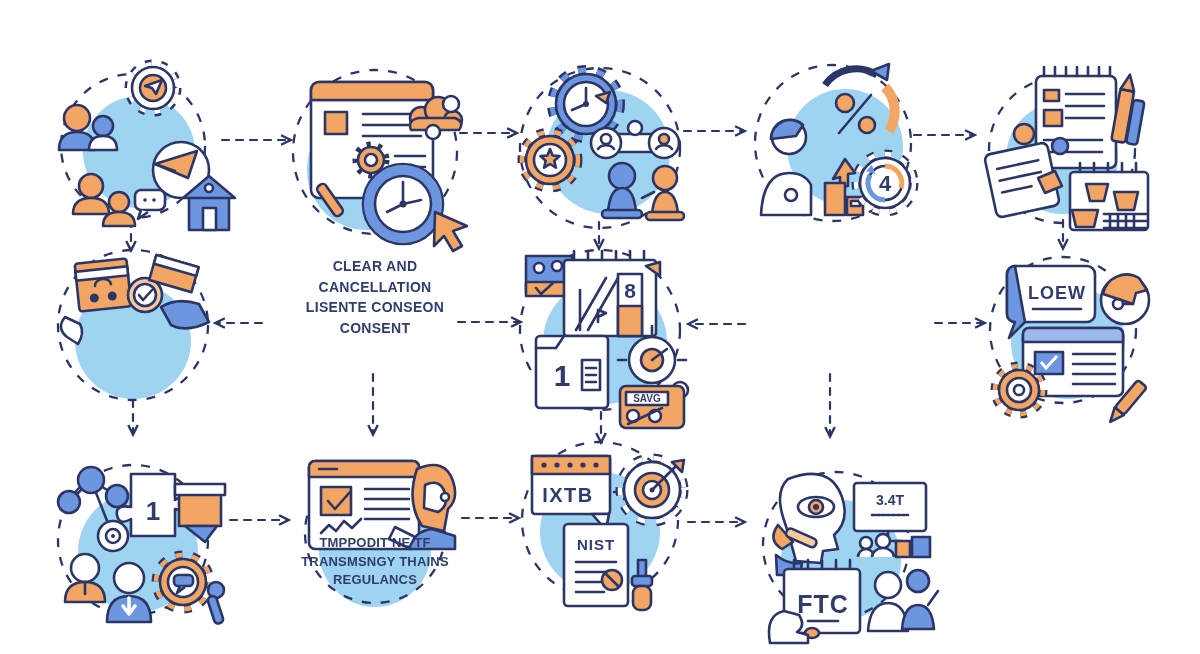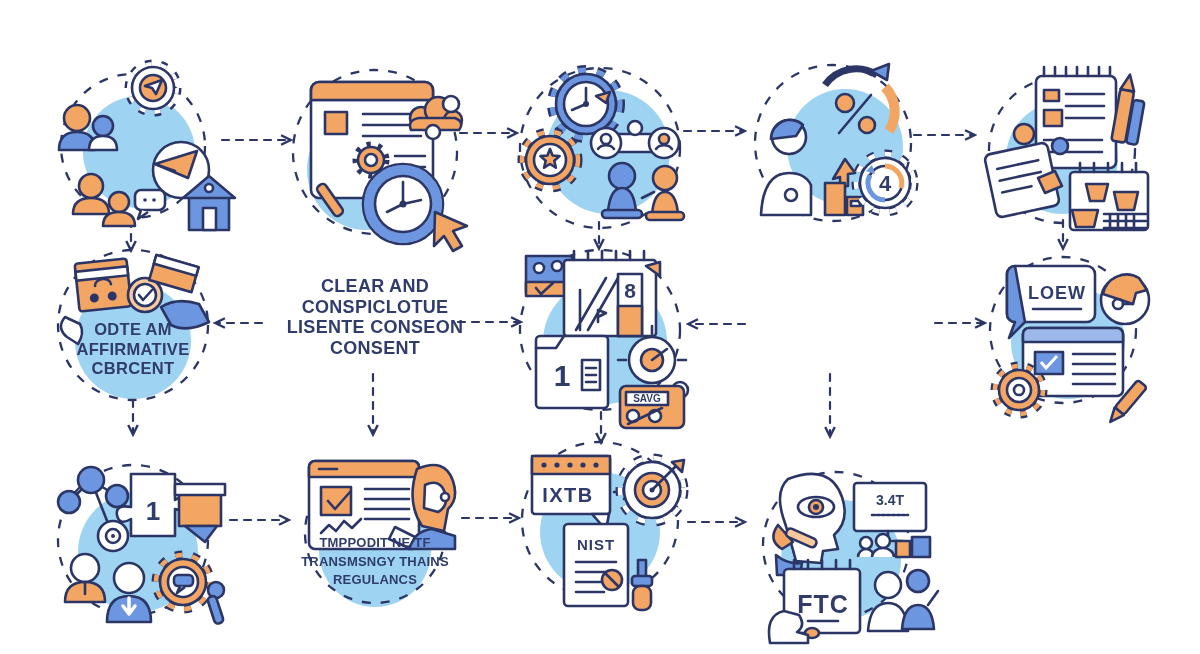--- a/index.html
+++ b/index.html
@@ -265,30 +265,25 @@
         <circle cx="112" cy="70" r="11" class="w"></circle>
         <path d="M106,70 l4,5 l9,-10" class="n"></path>
       </g>
       <g transform="rotate(16 142 52)">
         <rect x="118" y="36" width="44" height="26" class="o"></rect>
         <rect x="118" y="36" width="44" height="9" class="w"></rect>
       </g>
       <path d="M128,82 q16,-10 38,-3 l10,18 q-22,11 -38,3 z" class="b"></path>
       <path d="M32,92 q-9,11 2,20 l11,7 q7,-11 2,-20 z" class="w"></path>
     </svg>
-    <div class="nlabel" style="top:95px;font-size:16.5px;line-height:19.5px;letter-spacing:.3px">
-      <span>ODTE AM</span>
-      <span>AFFIRMATIVE</span>
-      <span>CBRCENT</span>
-    </div>
-  </div>
-
-  <div class="tblock" style="left:375px;top:276px;width:250px;font-size:18px;line-height:20.5px;letter-spacing:.3px">
+  </div>
+
+  <div class="tblock" style="left:375px;top:256px;width:250px;font-size:14px;line-height:20.5px;letter-spacing:.3px">
     <span>CLEAR AND</span>
-    <span>CONSPICLOTUE</span>
+    <span>CANCELLATION</span>
     <span>LISENTE CONSEON</span>
     <span>CONSENT</span>
   </div>
 
   <div class="node" style="left:600px;top:330px">
     <svg width="200" height="200" viewBox="0 0 200 200">
       <circle class="blob" cx="105" cy="112" r="62"></circle>
       <circle class="ring" cx="100" cy="100" r="80"></circle>
       <g>
         <rect x="26" y="26" width="46" height="36" class="b"></rect>

